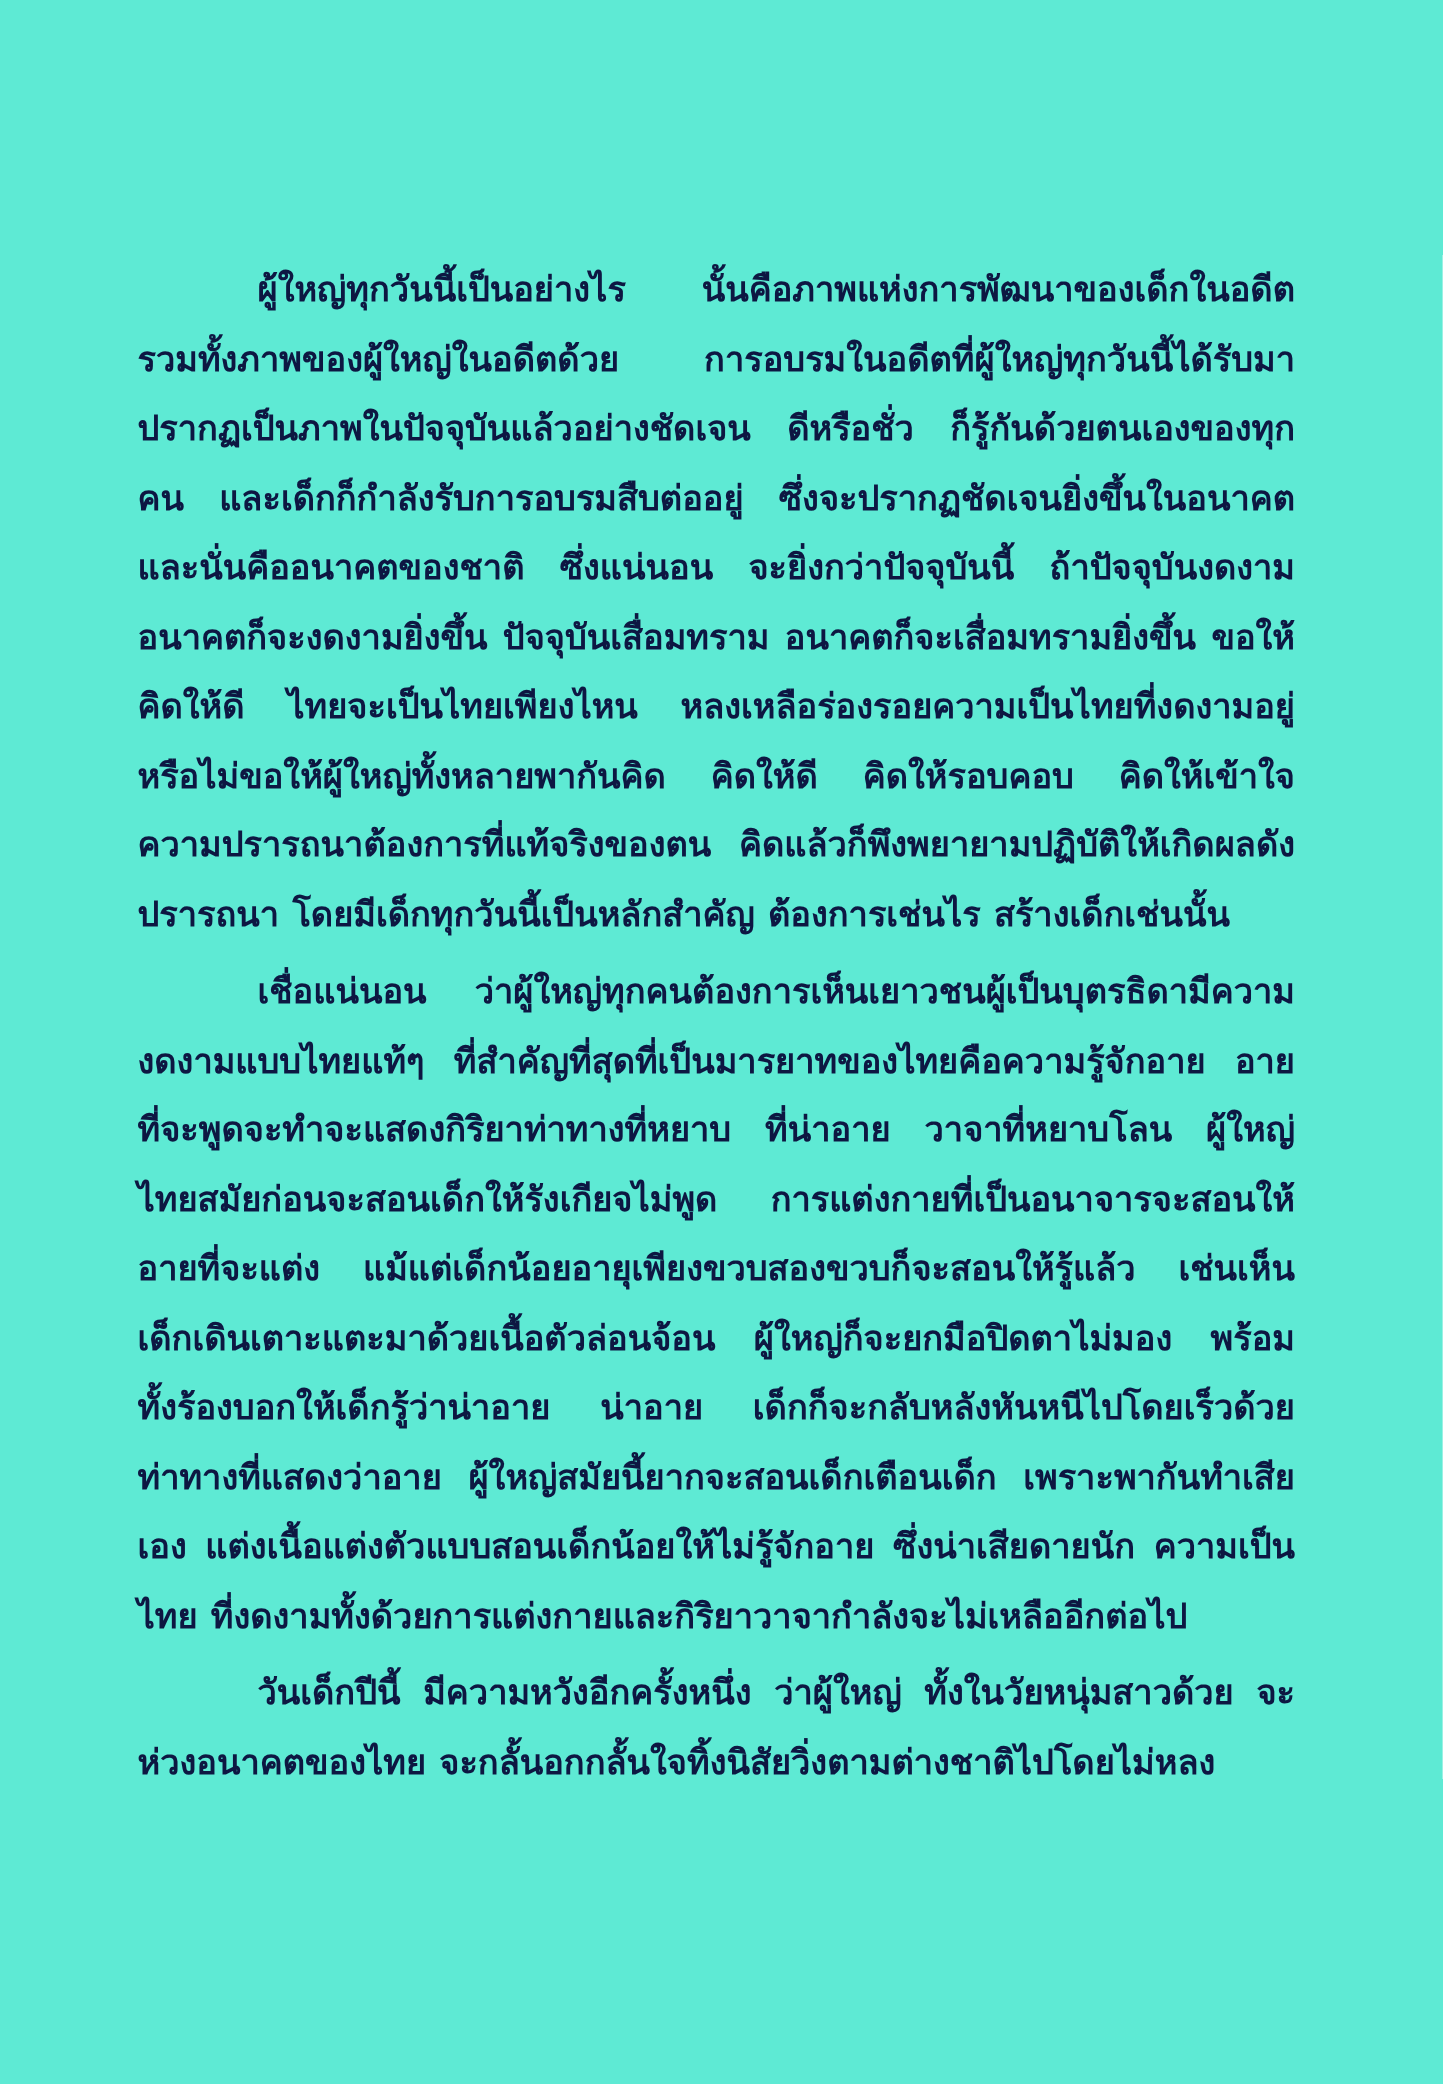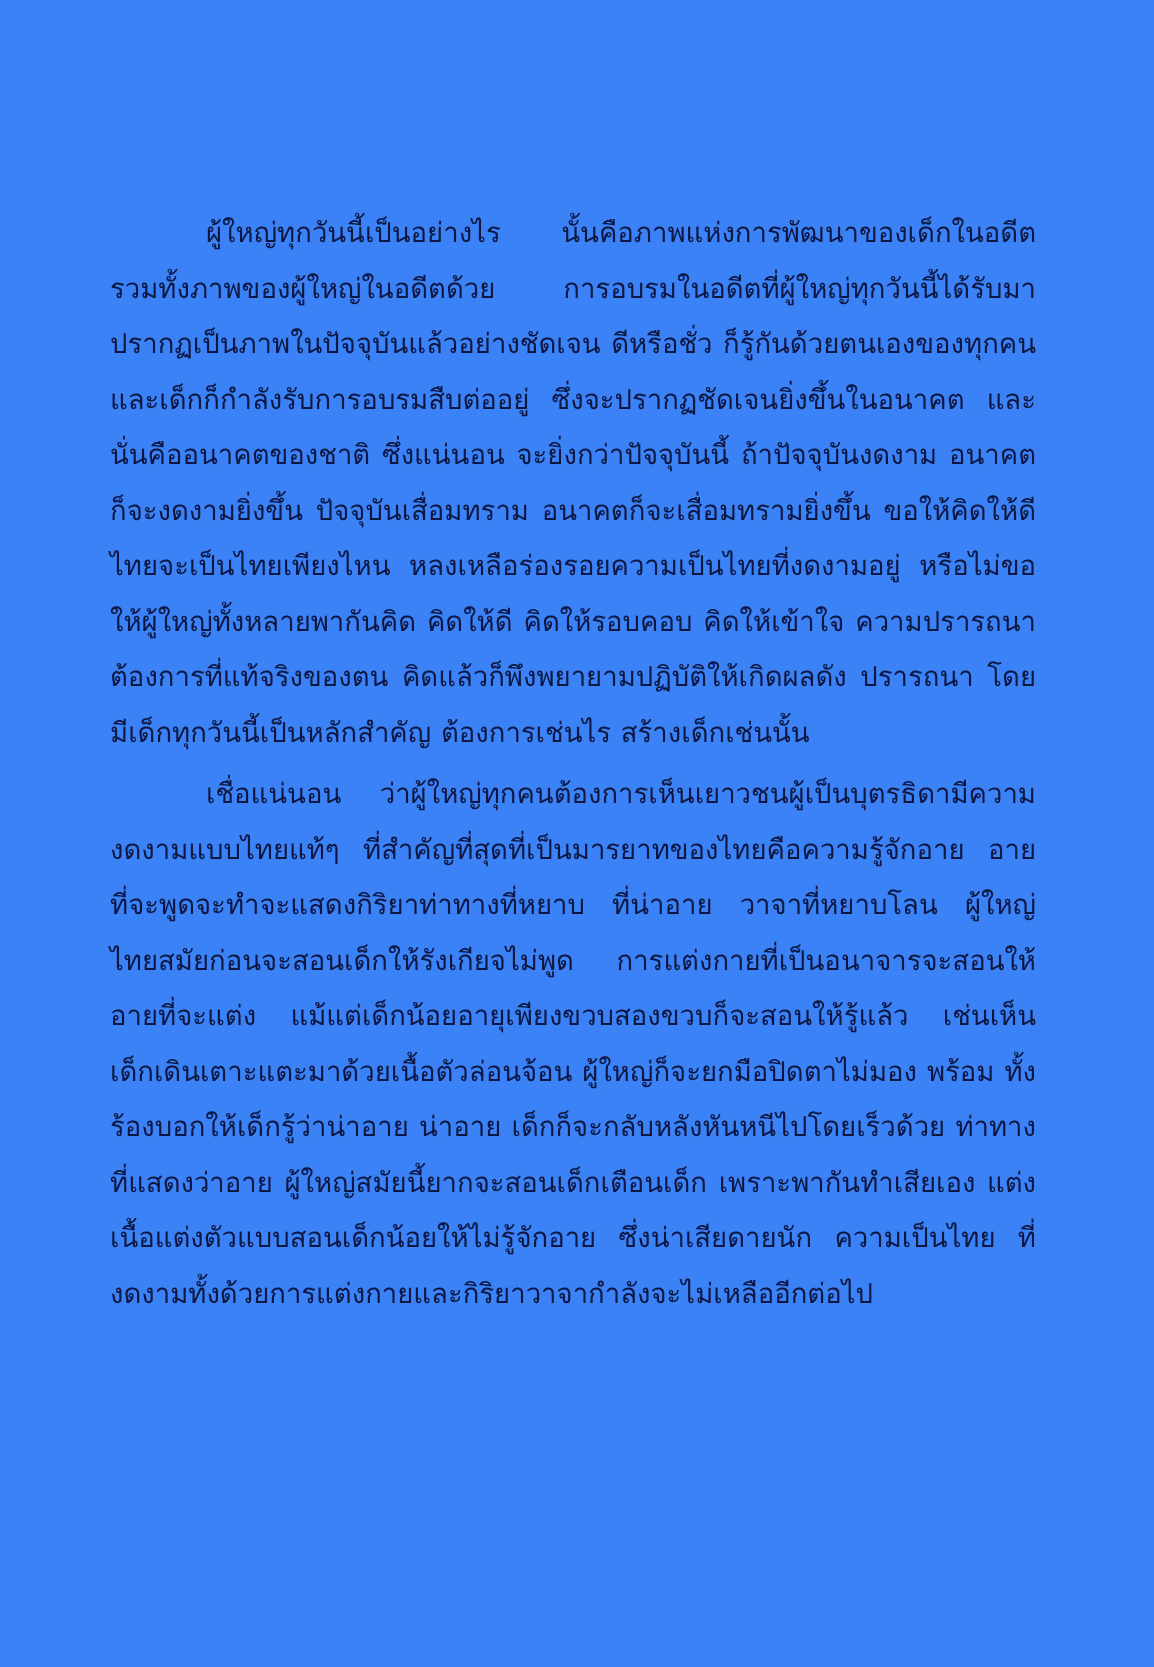--- a/index.html
+++ b/index.html
@@ -12,23 +12,24 @@
     height: 1667px;
     background: #ffffff;
     font-family: "DejaVu Sans", "Liberation Sans", sans-serif;
     color: #0a1030;
     overflow: hidden;
   }
   .page {
     position: relative;
     width: 1154px;
     height: 1667px;
-    background: #3b82f6;
+    background: #5eead4;
     box-sizing: border-box;
     padding: 205px 118px 60px 110px;
+    font-weight: bold;
   }
   .doc-body {
     font-size: 27.5px;
     line-height: 55.5px;
     color: #101a3c;
     text-align: justify;
     text-justify: inter-word;
     letter-spacing: 0px;
     word-spacing: 1px;
   }
@@ -45,14 +46,15 @@
     color: #0d1742;
   }
 </style>
 </head>
 <body>
 
 <div class="page">
   <div class="doc-body">
     <p class="para">ผู้ใหญ่ทุกวันนี้เป็นอย่างไร   นั้นคือภาพแห่งการพัฒนาของเด็กในอดีต รวมทั้งภาพของผู้ใหญ่ในอดีตด้วย   การอบรมในอดีตที่ผู้ใหญ่ทุกวันนี้ได้รับมา ปรากฏเป็นภาพในปัจจุบันแล้วอย่างชัดเจน ดีหรือชั่ว  ก็รู้กันด้วยตนเองของทุกคน  และเด็กก็กำลังรับการอบรมสืบต่ออยู่  ซึ่งจะปรากฏชัดเจนยิ่งขึ้นในอนาคต และนั่นคืออนาคตของชาติ  ซึ่งแน่นอน  จะยิ่งกว่าปัจจุบันนี้  ถ้าปัจจุบันงดงาม อนาคตก็จะงดงามยิ่งขึ้น  ปัจจุบันเสื่อมทราม  อนาคตก็จะเสื่อมทรามยิ่งขึ้น  ขอให้คิดให้ดี  ไทยจะเป็นไทยเพียงไหน  หลงเหลือร่องรอยความเป็นไทยที่งดงามอยู่ หรือไม่ขอให้ผู้ใหญ่ทั้งหลายพากันคิด  คิดให้ดี  คิดให้รอบคอบ  คิดให้เข้าใจ ความปรารถนาต้องการที่แท้จริงของตน     คิดแล้วก็พึงพยายามปฏิบัติให้เกิดผลดัง ปรารถนา โดยมีเด็กทุกวันนี้เป็นหลักสำคัญ ต้องการเช่นไร สร้างเด็กเช่นนั้น</p>
     <p class="para">เชื่อแน่นอน  ว่าผู้ใหญ่ทุกคนต้องการเห็นเยาวชนผู้เป็นบุตรธิดามีความ งดงามแบบไทยแท้ๆ  ที่สำคัญที่สุดที่เป็นมารยาทของไทยคือความรู้จักอาย  อาย ที่จะพูดจะทำจะแสดงกิริยาท่าทางที่หยาบ  ที่น่าอาย  วาจาที่หยาบโลน  ผู้ใหญ่ ไทยสมัยก่อนจะสอนเด็กให้รังเกียจไม่พูด  การแต่งกายที่เป็นอนาจารจะสอนให้ อายที่จะแต่ง  แม้แต่เด็กน้อยอายุเพียงขวบสองขวบก็จะสอนให้รู้แล้ว  เช่นเห็น เด็กเดินเตาะแตะมาด้วยเนื้อตัวล่อนจ้อน  ผู้ใหญ่ก็จะยกมือปิดตาไม่มอง  พร้อม ทั้งร้องบอกให้เด็กรู้ว่าน่าอาย   น่าอาย   เด็กก็จะกลับหลังหันหนีไปโดยเร็วด้วย ท่าทางที่แสดงว่าอาย  ผู้ใหญ่สมัยนี้ยากจะสอนเด็กเตือนเด็ก  เพราะพากันทำเสียเอง แต่งเนื้อแต่งตัวแบบสอนเด็กน้อยให้ไม่รู้จักอาย ซึ่งน่าเสียดายนัก ความเป็นไทย ที่งดงามทั้งด้วยการแต่งกายและกิริยาวาจากำลังจะไม่เหลืออีกต่อไป</p>
+    <p class="para">วันเด็กปีนี้  มีความหวังอีกครั้งหนึ่ง  ว่าผู้ใหญ่  ทั้งในวัยหนุ่มสาวด้วย จะห่วงอนาคตของไทย  จะกลั้นอกกลั้นใจทิ้งนิสัยวิ่งตามต่างชาติไปโดยไม่หลง</p>
   </div>
 </div>
 
 </body></html>

